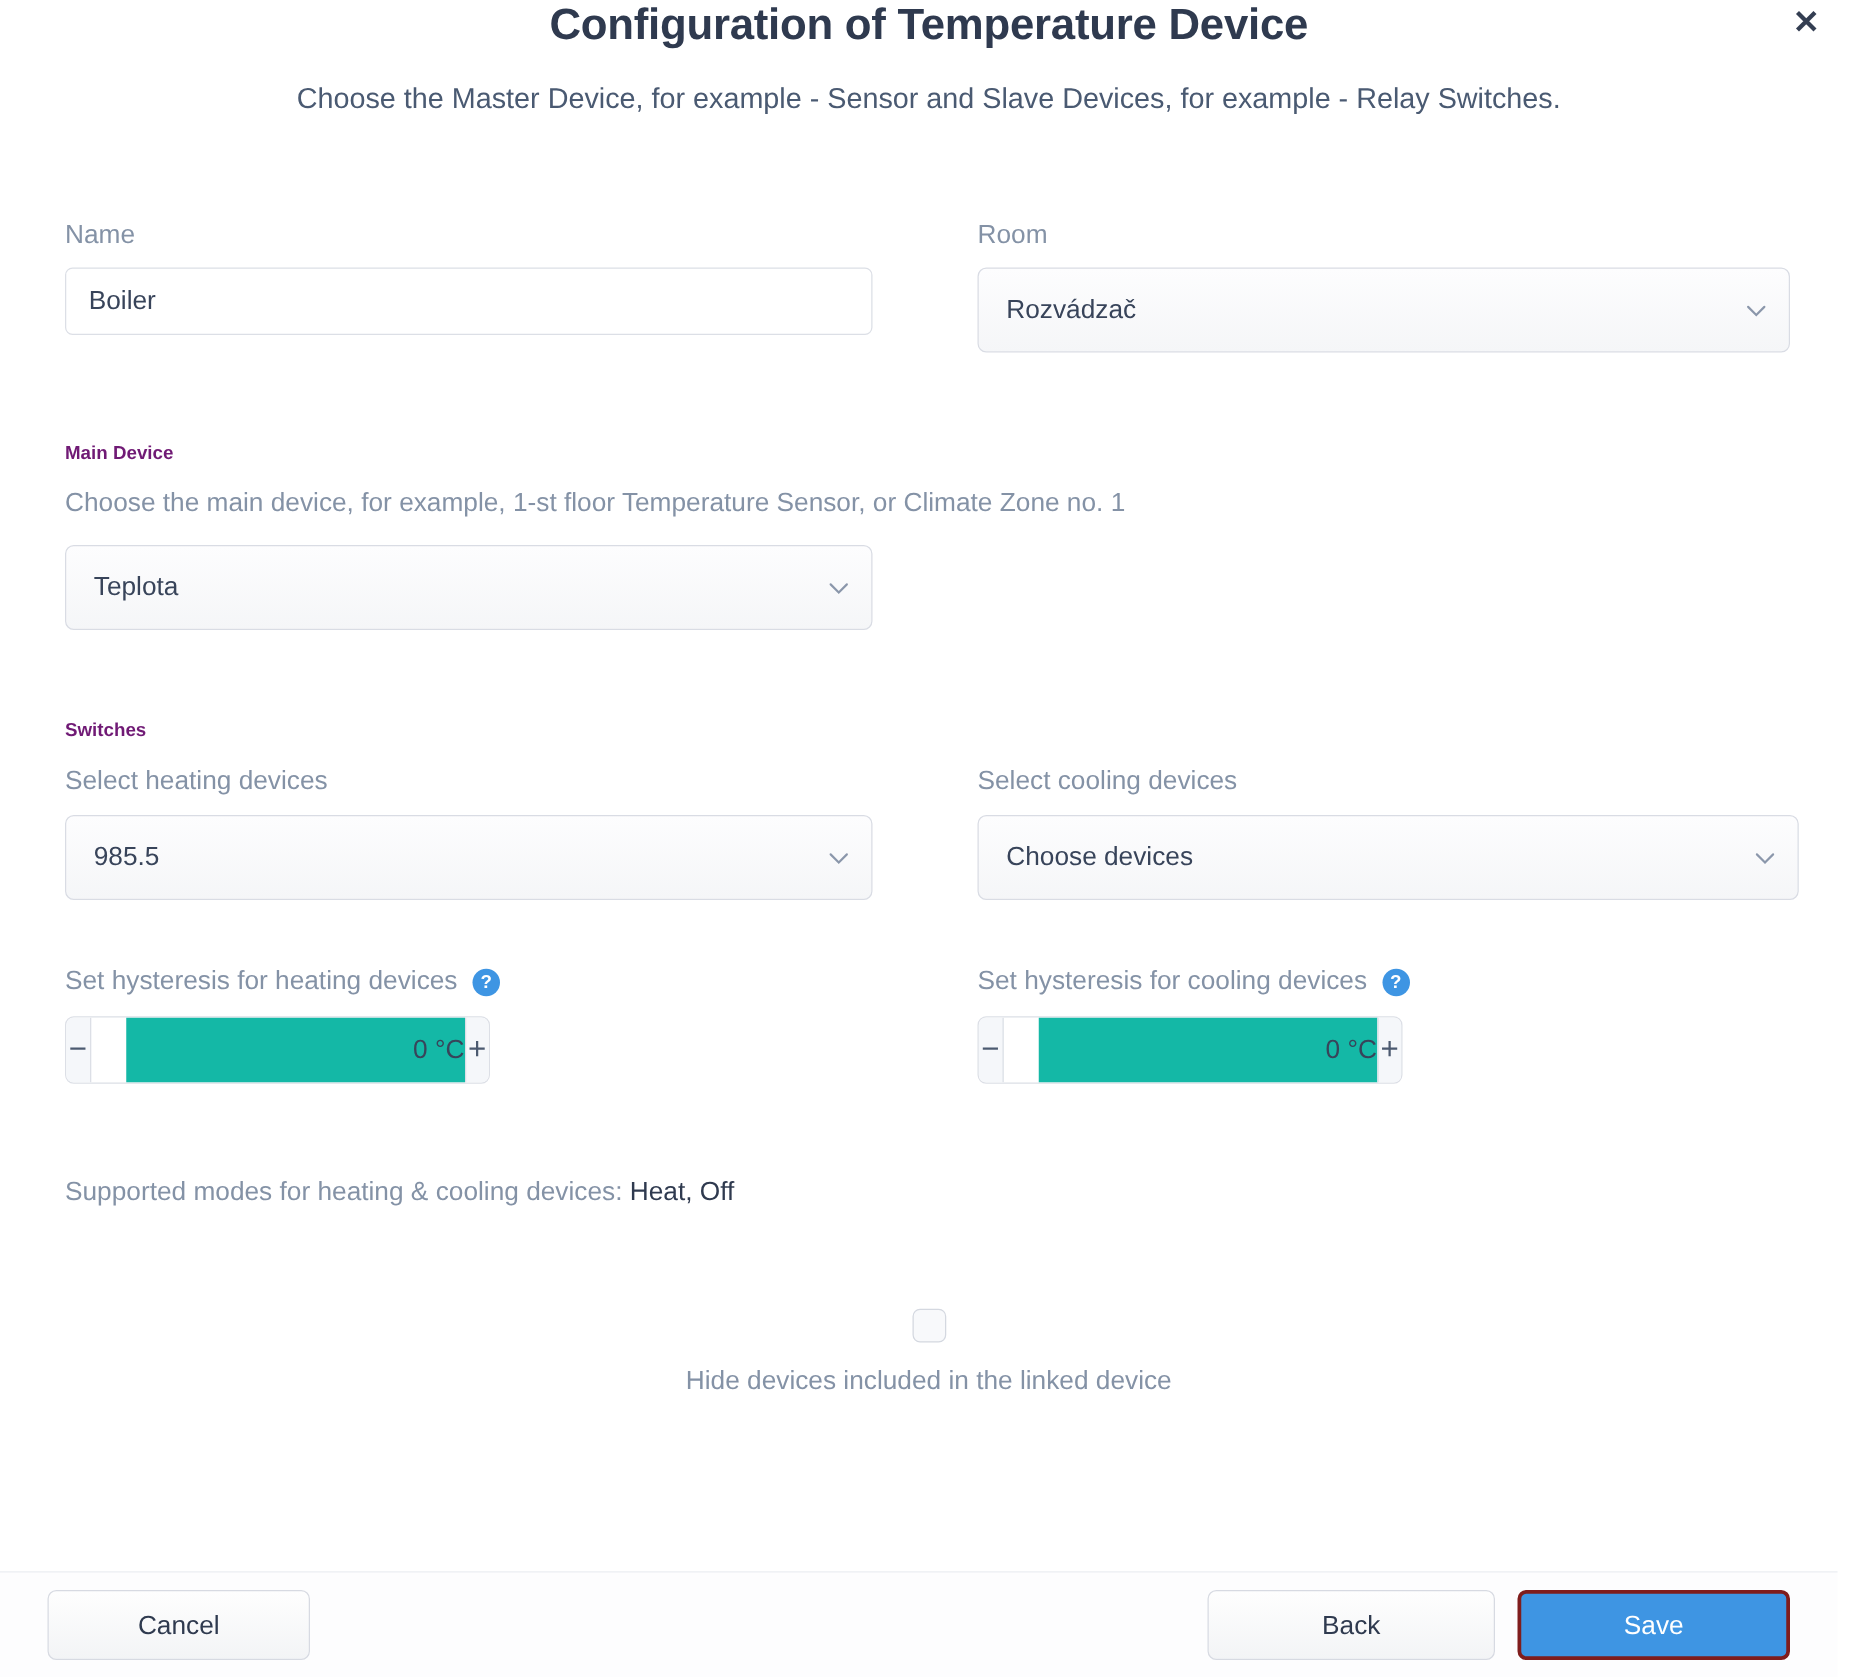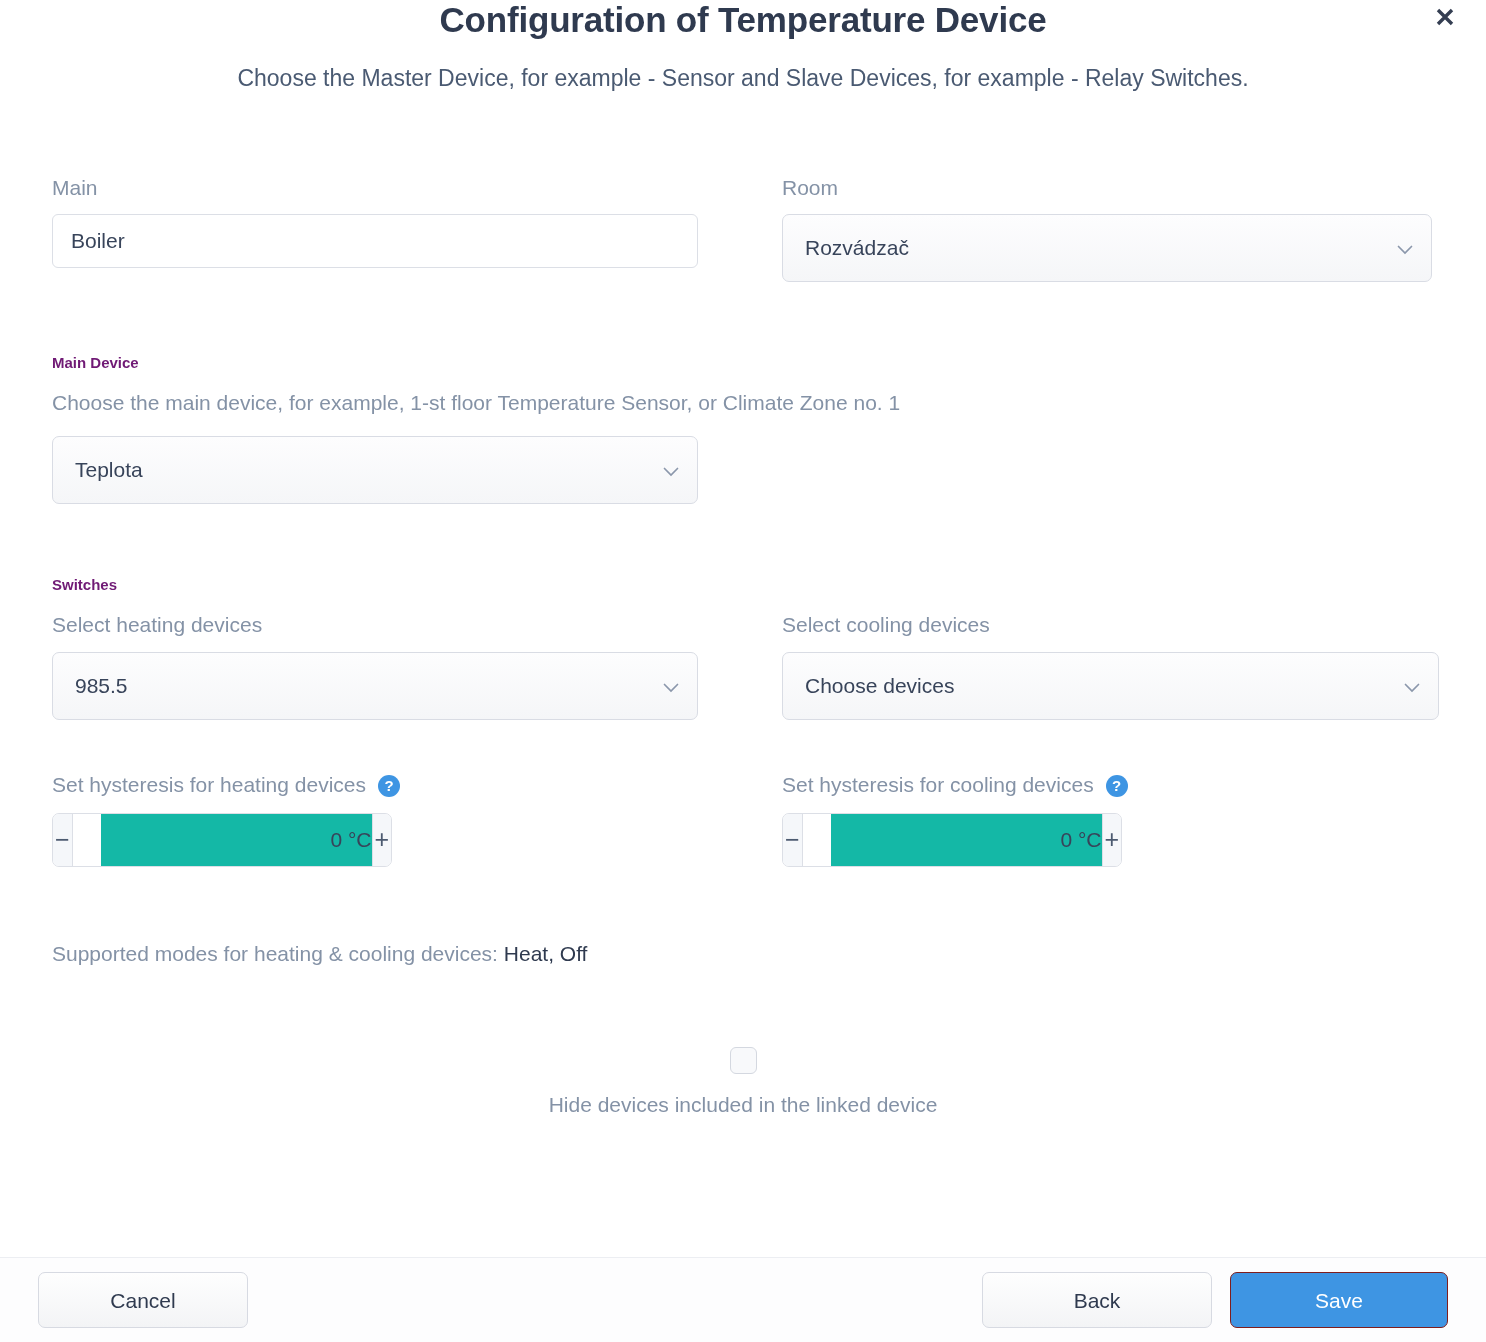--- a/index.html
+++ b/index.html
@@ -232,21 +232,21 @@
   .chk-label {
     font-size: 21px;
     color: #8492a6;
     line-height: 1.2;
   }
 
   
   .modal-footer {
     position: absolute;
     left: 0;
-    right: 0;
+    right: 16px;
     bottom: 0;
     height: 85px;
     border-top: 1px solid #eceef2;
     background: #fdfdfe;
     display: flex;
     align-items: center;
     padding: 10px 38px;
   }
   .btn {
     font-family: "Liberation Sans", sans-serif;
@@ -261,21 +261,21 @@
     background: linear-gradient(#fefefe, #f3f4f6);
     border: 1px solid #d7dae2;
     color: #2f3a4f;
   }
   .btn-cancel { width: 210px; }
   .btn-back   { width: 230px; margin-left: auto; }
   .btn-save {
     width: 218px;
     margin-left: 18px;
     background: #3e95e3;
-    border: 1px solid #7f1d1d;
+    border: 3px solid #7f1d1d;
     color: #ffffff;
   }
 </style>
 </head>
 <body>
 
 <div id="close-btn">
   <span>
     <svg width="24" height="24" viewBox="0 0 24 24" aria-hidden="true">
       <path d="M5 5 L19 19 M19 5 L5 19" stroke="#343e52" stroke-width="3.4" stroke-linecap="butt" fill="none"></path>
@@ -285,21 +285,21 @@
 
 <div class="modal-header">
   <h1 class="modal-title">Configuration of Temperature Device</h1>
   <p class="modal-subtitle">Choose the Master Device, for example - Sensor and Slave Devices, for example - Relay Switches.</p>
 </div>
 
 <div class="modal-body">
 
   <div class="row">
     <div class="col-left">
-      <label class="field-label">Main</label>
+      <label class="field-label">Name</label>
       <input class="text-input" type="text" value="Boiler" style="">
     </div>
     <div class="col-right">
       <label class="field-label">Room</label>
       <div class="select-ctl select-w-room">
         <span>Rozvádzač</span>
         <span class="chev">
           <svg width="16" height="10" viewBox="0 0 16 10" aria-hidden="true">
             <path d="M1.5 1.5 L8 8 L14.5 1.5" stroke="#8b97ab" stroke-width="1.7" fill="none" stroke-linecap="round"></path>
           </svg>

